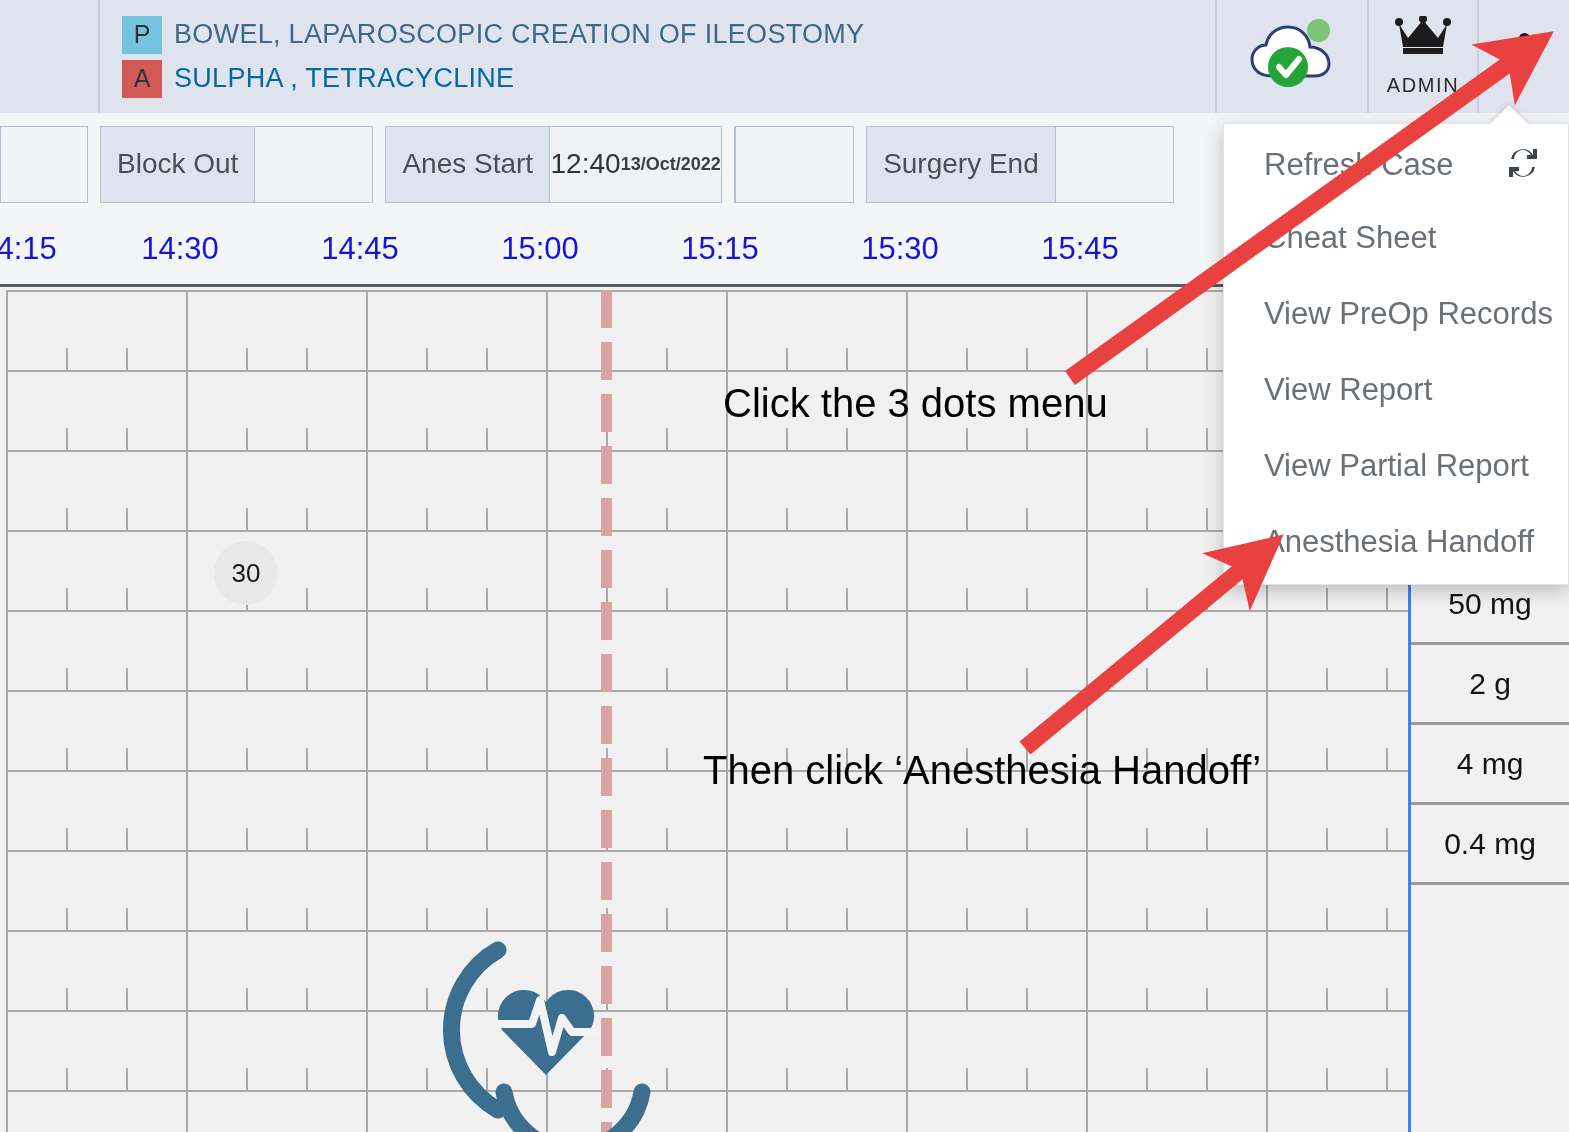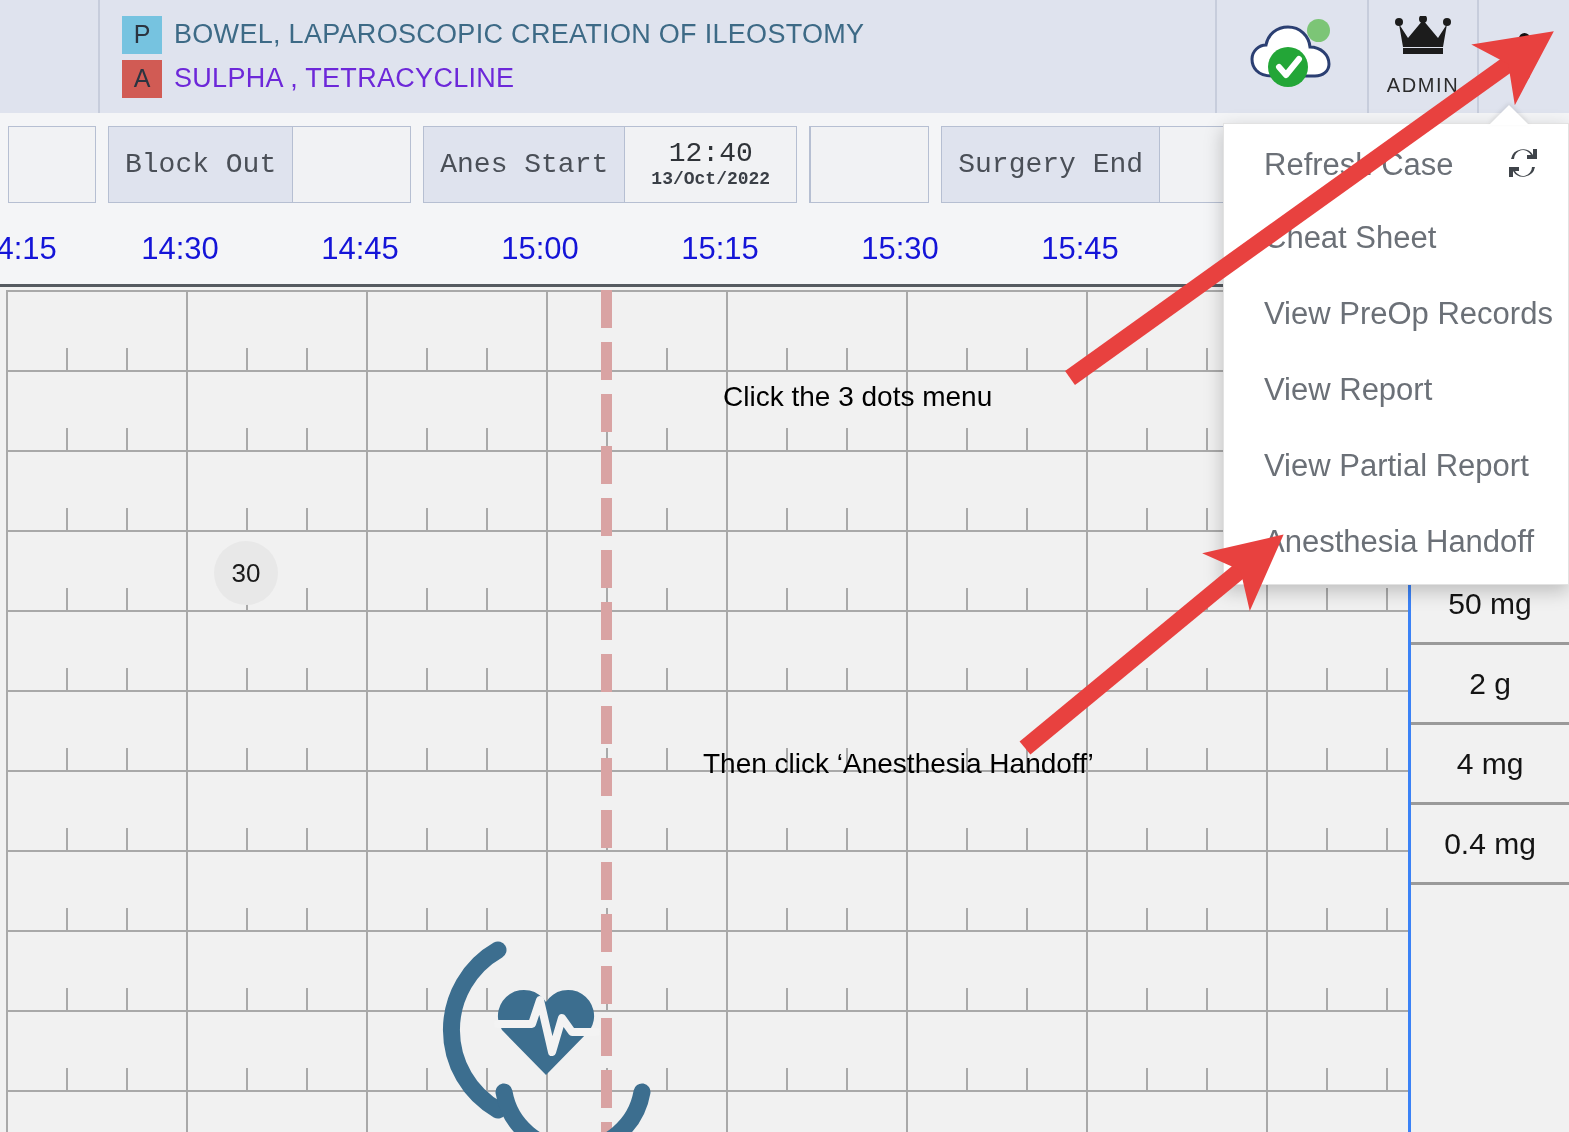--- a/index.html
+++ b/index.html
@@ -26,21 +26,21 @@
   }
   .case-line { display: flex; align-items: center; }
   .case-badge {
     width: 40px; height: 38px; display: flex; align-items: center; justify-content: center;
     font-size: 25px; font-weight: 500; color: #2b3440; margin-right: 12px;
     font-family: "Liberation Sans", sans-serif;
   }
   .badge-p { background: #76c3e0; }
   .badge-a { background: #d15b54; }
   .case-proc { font-size: 27px; letter-spacing: .3px; color: #3d6a86; }
-  .case-allergy { font-size: 27px; letter-spacing: .3px; color: #6d28d9; }
+  .case-allergy { font-size: 27px; letter-spacing: .3px; color: #0369a1; }
 
   .hdr-cloud {
     width: 152px; position: relative;
     display: flex; align-items: center; justify-content: center;
     border-right: 2px solid #c7cddc;
   }
   .green-dot {
     position: absolute; top: 19px; right: 37px;
     width: 23px; height: 23px; border-radius: 50%;
     background: #7cc576;
@@ -62,34 +62,34 @@
     font-size: 35px; letter-spacing: 1px;
   }
   .hdr-kebab { width: 90px; display: flex; align-items: center; justify-content: center; }
   .kebab-dots { display: flex; flex-direction: column; gap: 7px; }
   .kebab-dots i { display: block; width: 11px; height: 11px; border-radius: 50%; background: #111; }
 
   
   .toolbar {
     position: absolute; left: 0; top: 113px; width: 1569px; height: 104px;
     background: #f4f5f7;
-    display: flex; align-items: center; padding: 8px 0 10px 8px; font-family: Liberation Mono, monospace;
+    display: flex; align-items: center; padding: 8px 0 10px 0;
   }
   .tb-cell {
     height: 77px; display: flex; align-items: stretch;
     border: 1px solid #b6bfd2; margin-left: 12px; background: #eef0f3;
   }
   .tb-cell.first { margin-left: 0; }
   .tb-label {
     background: #dfe3ee; display: flex; align-items: center;
     padding: 0 16px; font-size: 28px; color: #4a4f57; white-space: nowrap;
   }
   .tb-value {
     background: #f1f2f4; min-width: 118px;
-    display: flex; flex-direction: column; align-items: center; justify-content: center;
+    display: flex; flex-direction: row; align-items: center; justify-content: center;
     border-left: 1px solid #b6bfd2;
   }
   .tb-value-time { font-size: 28px; color: #2f3338; line-height: 1.05; }
   .tb-value-date { font-size: 18px; color: #3a3f46; font-weight: bold; }
 
   
   .timeaxis {
     position: absolute; left: 0; top: 217px; width: 1569px; height: 70px;
     background: #f4f5f7;
     border-bottom: 3px solid #555a60;
@@ -128,21 +128,21 @@
     width: 64px; height: 64px; border-radius: 50%;
     background: #e8e8e8;
     display: flex; align-items: center; justify-content: center;
     font-size: 26px; color: #1a1a1a;
   }
 
   
   .loader { position: absolute; }
   .annot-text {
     position: absolute;
-    font-size: 28px; color: #000; white-space: nowrap;
+    font-size: 40px; color: #000; white-space: nowrap;
     font-family: "Liberation Sans", sans-serif;
   }
 
   
   .dose-panel {
     position: absolute; right: 0; top: 290px; width: 161px; height: 842px;
     border-left: 3px solid #3b82f6;
     background: #f1f1f1; overflow: hidden;
   }
   .dose-row {

